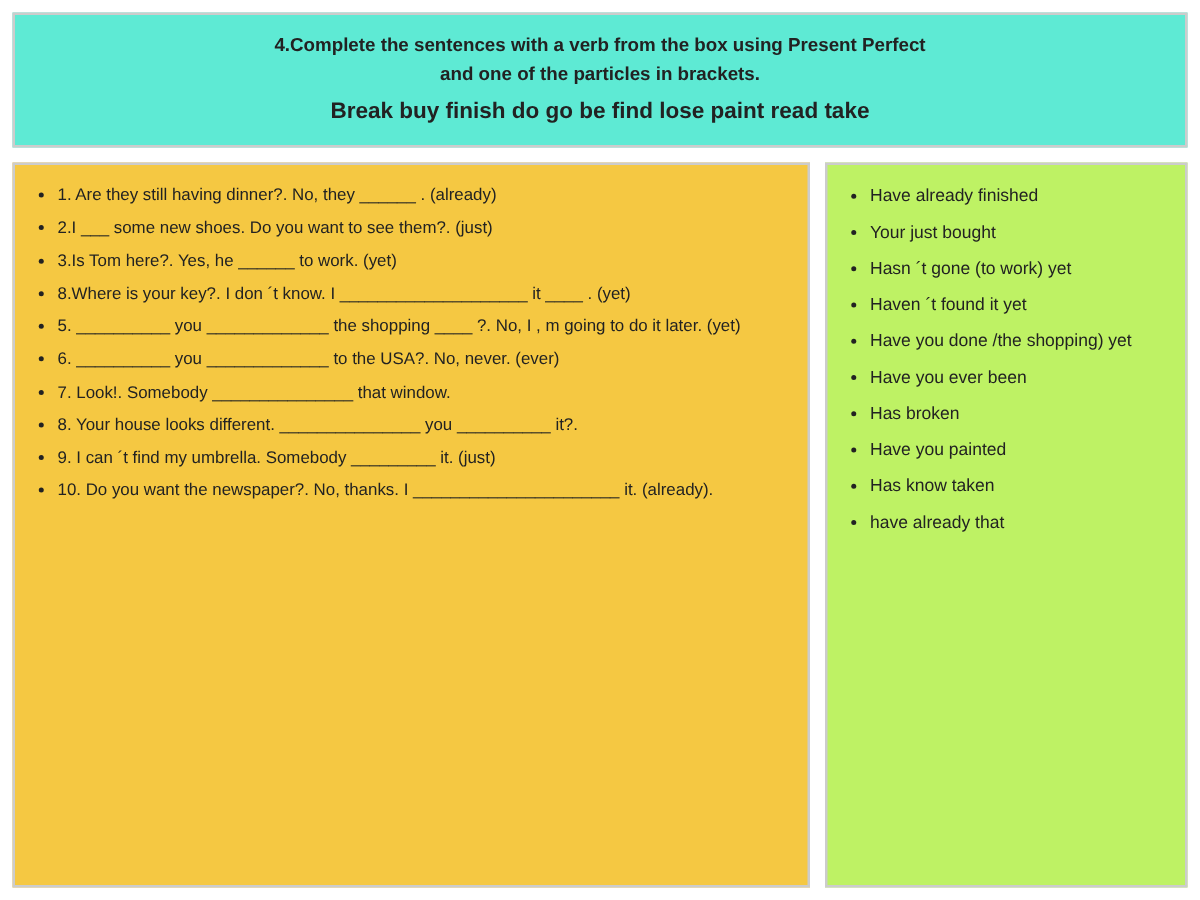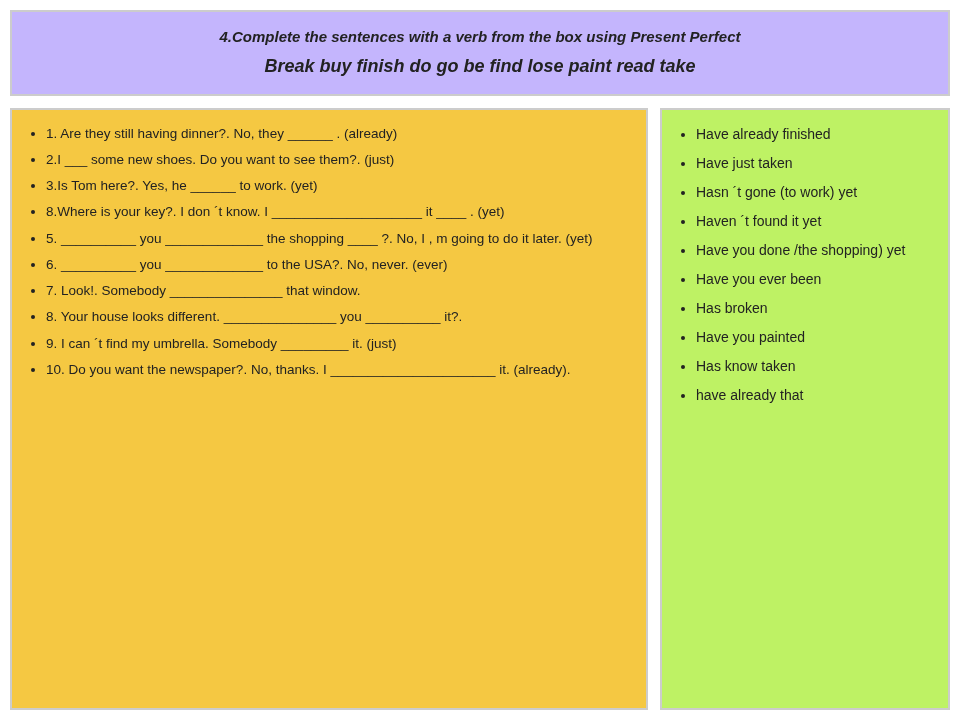--- a/index.html
+++ b/index.html
@@ -7,26 +7,25 @@
       width: 960px;
       height: 720px;
       background: #fff;
       font-family: Arial, sans-serif;
       font-size: 14px;
       display: flex;
       flex-direction: column;
       padding: 10px;
     }
     .header-box {
-      background: #c4b5fd;
+      background: #5eead4;
       border: 2px solid #ccc;
       padding: 14px 20px;
       text-align: center;
       margin-bottom: 12px;
-      font-style: italic;
     }
     .header-box p {
       font-size: 15px;
       font-weight: bold;
       line-height: 1.5;
       color: #222;
     }
     .header-box .words {
       font-size: 18px;
       font-weight: bold;
@@ -73,20 +72,21 @@
       color: #222;
       font-size: 14px;
     }
   </style>
 </head>
 <body>
 
 <div class="header-box">
   <p>
     <span>4.Complete the sentences with a verb from the box using Present Perfect</span><br>
+    <span>and one of the particles in brackets.</span>
   </p>
   <p class="words">Break  buy   finish  do   go   be   find   lose   paint  read   take</p>
 </div>
 
 <div class="main-area">
   <div class="left-box">
     <ul id="left-list">
     <li>1. Are they still having dinner?. No, they ______  . (already)</li>
         <li>2.I ___ some new shoes. Do you want to see them?.  (just)</li>
         <li>3.Is Tom here?. Yes, he ______ to work.  (yet)</li>
@@ -95,21 +95,21 @@
         <li>6. __________ you _____________ to the USA?. No, never. (ever)</li>
         <li>7. Look!. Somebody _______________ that window.</li>
         <li>8. Your house looks different. _______________ you __________ it?.</li>
         <li>9. I can ´t find my umbrella. Somebody _________ it. (just)</li>
         <li>10. Do you want the newspaper?. No, thanks. I ______________________ it. (already).</li>
       </ul>
   </div>
   <div class="right-box">
     <ul id="right-list">
     <li>Have already finished</li>
-        <li>Have just taken</li>
+        <li>Your just bought</li>
         <li>Hasn ´t gone (to work) yet</li>
         <li>Haven ´t found it yet</li>
         <li>Have you done /the shopping) yet</li>
         <li>Have you ever been</li>
         <li>Has broken</li>
         <li>Have you painted</li>
         <li>Has know taken</li>
         <li>have already that</li>
       </ul>
   </div>

